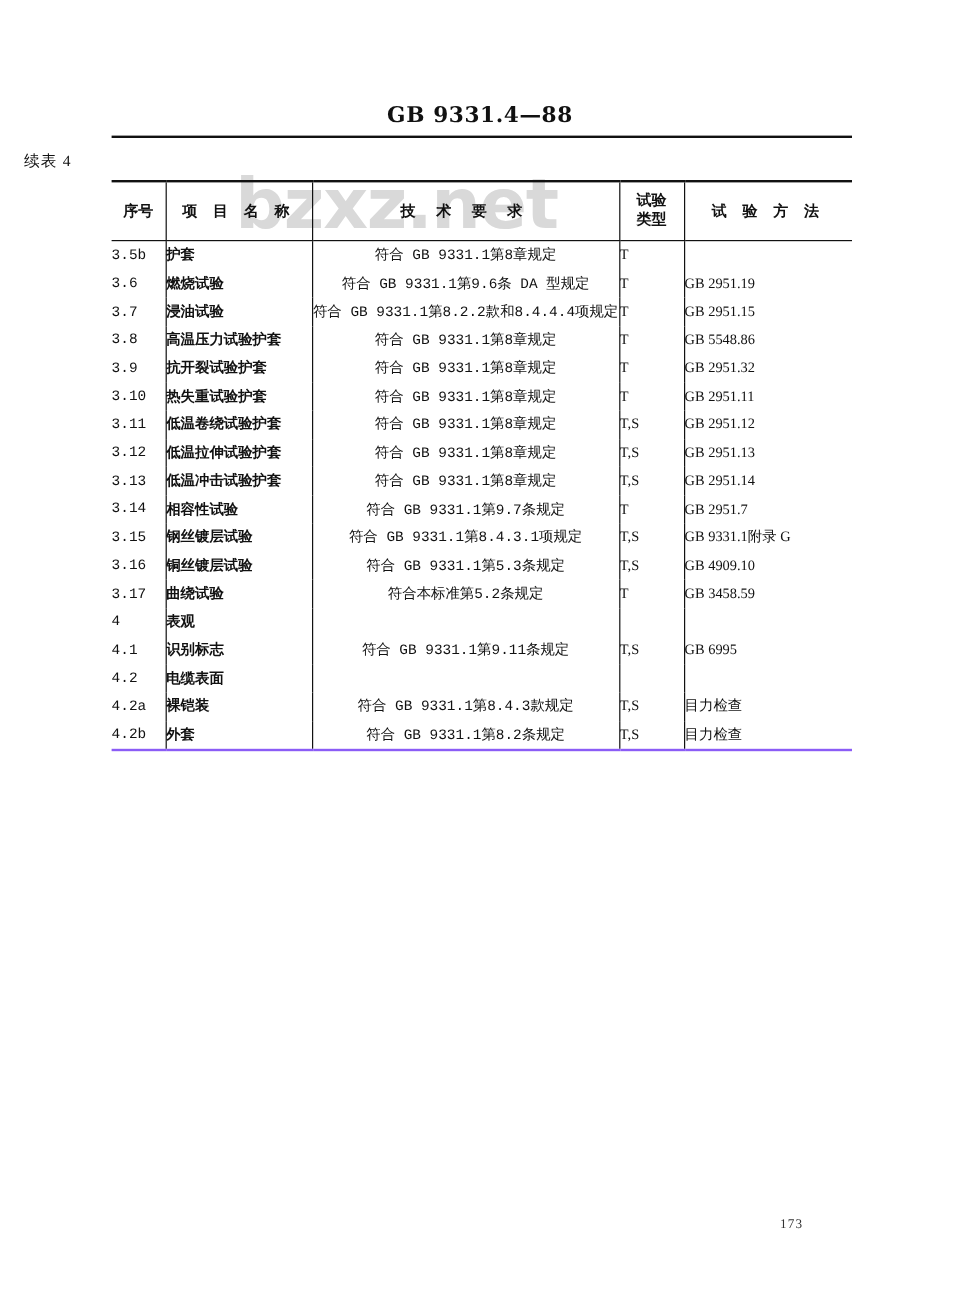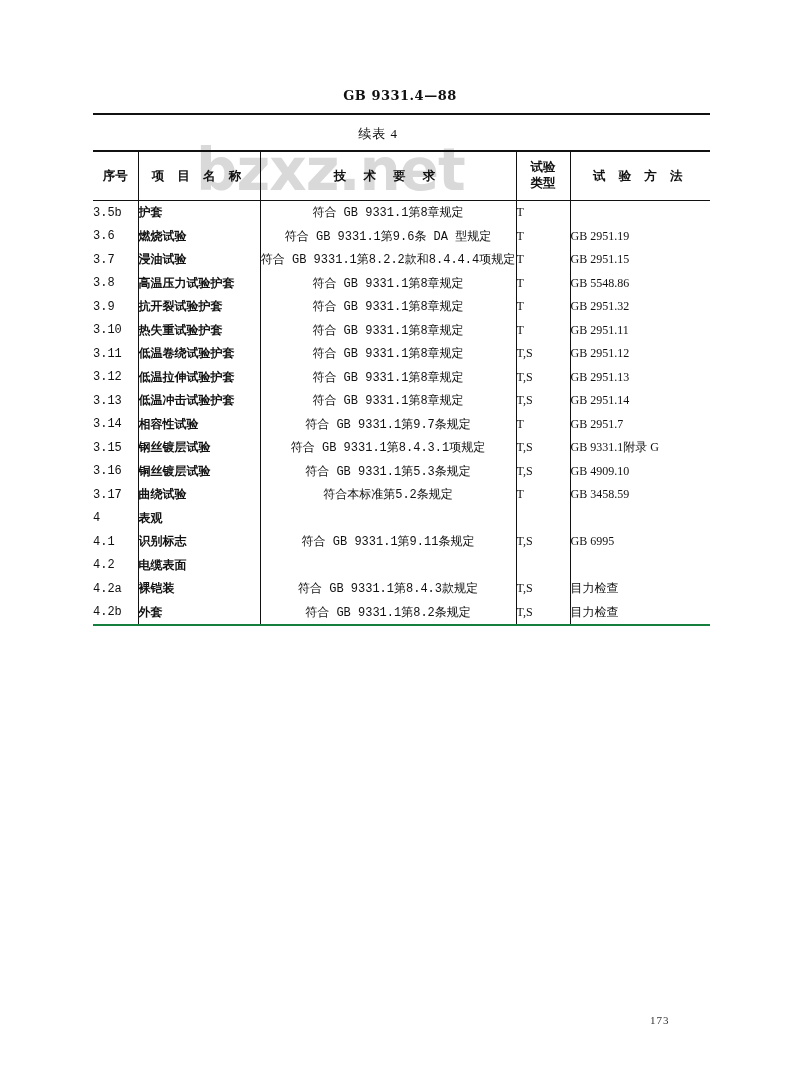--- a/index.html
+++ b/index.html
@@ -43,42 +43,42 @@
     left: 0;
     width: 800px;
     text-align: center;
     font-family: "DejaVu Serif", "Liberation Serif", serif;
     font-size: 15px;
     font-weight: 700;
     letter-spacing: 0.5px;
     z-index: 2;
   }
   .head-title .gb {
-    font-size: 13px;
+    font-size: 18px;
   }
   .head-rule {
     position: absolute;
     top: 113px;
     left: 93px;
     width: 617px;
     height: 2px;
     background: #111111;
     z-index: 2;
   }
 
   
   .table-caption {
     position: absolute;
     top: 125px;
     left: 0;
     width: 756px;
-    text-align: center;
     font-size: 13px;
     letter-spacing: 1px;
     z-index: 2;
+    padding-left: 20px;
   }
 
   
   .tbl-wrap {
     position: absolute;
     top: 150px;
     left: 93px;
     width: 617px;
     z-index: 2;
   }
@@ -109,21 +109,21 @@
     font-weight: 700;
     font-size: 12.5px;
     text-align: center;
   }
   table.spec tbody td {
     height: 23.5px;
     border-top: none;
     border-bottom: none;
   }
   table.spec tbody tr:last-child td {
-    border-bottom: 2px solid #15803d;
+    border-bottom: 2px solid #8b5cf6;
   }
   
   table.spec th:first-child,
   table.spec td:first-child { border-left: none; }
   table.spec th:last-child,
   table.spec td:last-child  { border-right: none; }
 
   .hdr-two-line {
     display: block;
     line-height: 1.25;

